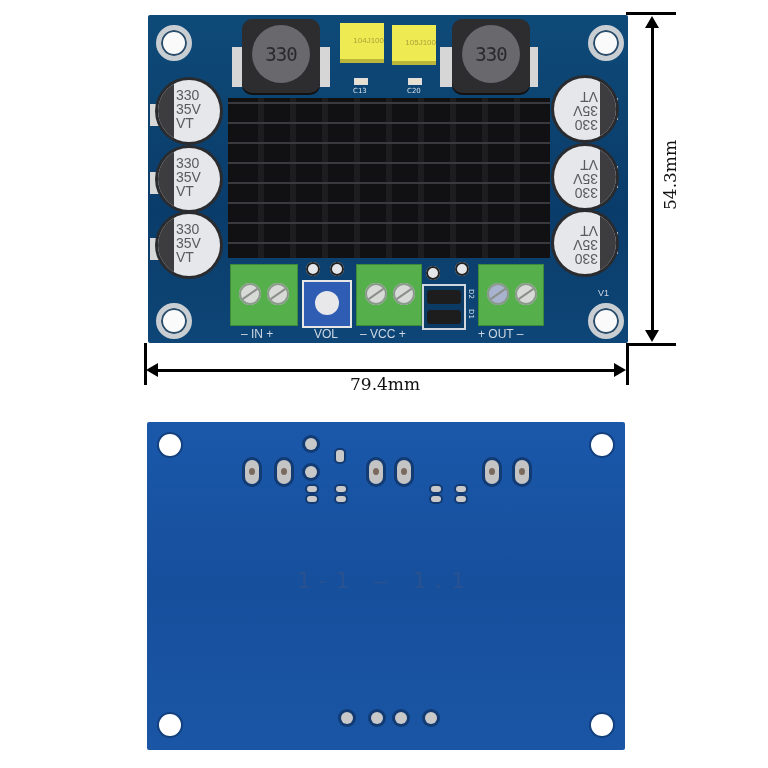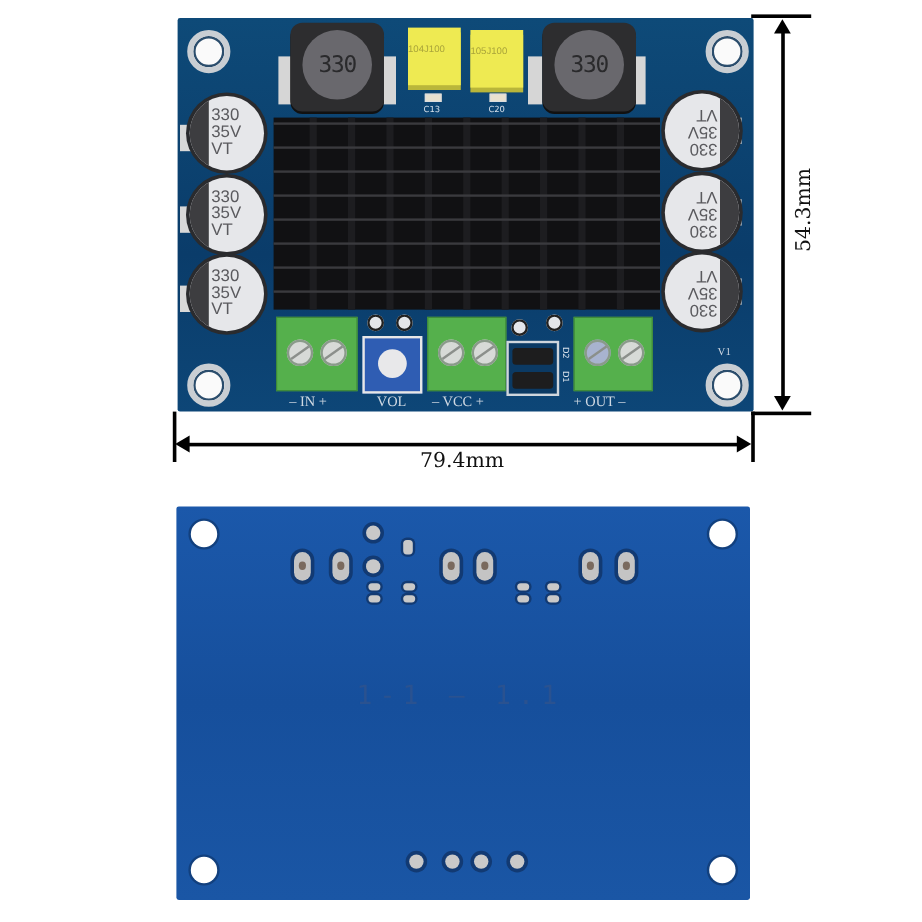--- a/index.html
+++ b/index.html
@@ -5,42 +5,42 @@
   html, body { margin:0; padding:0; background:#ffffff; }
   body { width:768px; height:768px; position:relative; overflow:hidden; font-family:"Liberation Sans", sans-serif; }
   .abs { position:absolute; }
 
   
   .board-top { left:148px; top:15px; width:480px; height:328px; background:linear-gradient(180deg,#0e4a78 0%,#0a3c6a 60%,#0d4677 100%); border-radius:2px; }
   .mount-hole { width:26px; height:26px; border-radius:50%; background:#fafafa; border:5px solid #c9ced3; box-shadow:0 0 0 2px #2b4d6c inset; }
   .inductor { width:78px; height:74px; background:#2d2d2f; border-radius:10px; box-shadow:0 2px 0 #111; }
   .inductor .core { position:absolute; left:10px; top:6px; width:58px; height:58px; border-radius:50%; background:#69686d; color:#2a2a2c; font-family:"DejaVu Sans Mono", monospace; font-size:19px; line-height:58px; text-align:center; letter-spacing:-1px; }
   .ind-pad { width:12px; height:40px; background:#d6d6d6; }
-  .film-cap { width:44px; height:48px; background:#eeea52; box-shadow:0 4px 0 #b9b63a; color:#a9a43a; font-size:8px; text-align:left; line-height:36px; }
+  .film-cap { width:44px; height:36px; background:#eeea52; box-shadow:0 4px 0 #b9b63a; color:#a9a43a; font-size:8px; text-align:right; line-height:36px; }
   .smd-small { width:12px; height:5px; background:#e9e1cf; border:1px solid #ddd; }
   .silk-small { color:#d6e0ea; font-size:7px; font-family:"DejaVu Sans", sans-serif; }
 
   .heatsink { left:228px; top:98px; width:322px; height:160px; background:#111113; }
   .fin-v { position:absolute; top:0; width:6px; height:160px; background:#1d1d20; }
   .fin-h { position:absolute; left:0; width:322px; height:2px; background:#3a3a3e; }
 
   .ecap { width:62px; height:62px; border-radius:50%; background:#e6e7ea; box-shadow:0 0 0 3px #2a2b2e; overflow:hidden; }
   .ecap .band { position:absolute; top:0; width:16px; height:62px; background:#3d3d40; }
   .ecap .txt { position:absolute; font-size:14px; line-height:13px; color:#5a5a5e; font-family:"Liberation Sans", sans-serif; }
   .ecap-pad { width:14px; height:22px; background:#d8d8d8; }
 
   .terminal { background:#55b04c; border:1px solid #3f8a3a; }
   .screw { width:22px; height:22px; border-radius:50%; background:#d7dad7; box-shadow:0 0 0 2px #8a9a8a inset; }
   .screw::after { content:""; position:absolute; left:2px; top:10px; width:18px; height:2px; background:#8b8f8b; transform:rotate(-35deg); }
   .pot { width:46px; height:44px; background:#2f5db3; border:2px solid #e7e7e7; }
   .pot .knob { position:absolute; left:11px; top:9px; width:24px; height:24px; border-radius:50%; background:#e8e8ea; }
   .small-cap { width:14px; height:14px; border-radius:50%; background:#e4e6ea; box-shadow:0 0 0 2px #222 inset; }
   .diode-box { width:40px; height:42px; border:2px solid #cfd6dd; background:#0b3a64; }
   .diode { width:34px; height:14px; background:#1d1d1e; border-radius:3px; }
-  .silk-label { color:#cfd8e2; font-size:12px; font-family:Liberation Serif, serif; white-space:nowrap; }
+  .silk-label { color:#cfd8e2; font-size:12px; font-family:Liberation Sans, sans-serif; white-space:nowrap; }
 
   
   .dim-line { background:#000; }
   .dim-text { color:#111; font-family:"DejaVu Serif", serif; font-size:17px; white-space:nowrap; }
   .arrow-left { width:0; height:0; border-top:7px solid transparent; border-bottom:7px solid transparent; border-right:12px solid #000; }
   .arrow-right { width:0; height:0; border-top:7px solid transparent; border-bottom:7px solid transparent; border-left:12px solid #000; }
   .arrow-up { width:0; height:0; border-left:7px solid transparent; border-right:7px solid transparent; border-bottom:12px solid #000; }
   .arrow-down { width:0; height:0; border-left:7px solid transparent; border-right:7px solid transparent; border-top:12px solid #000; }
 
   

